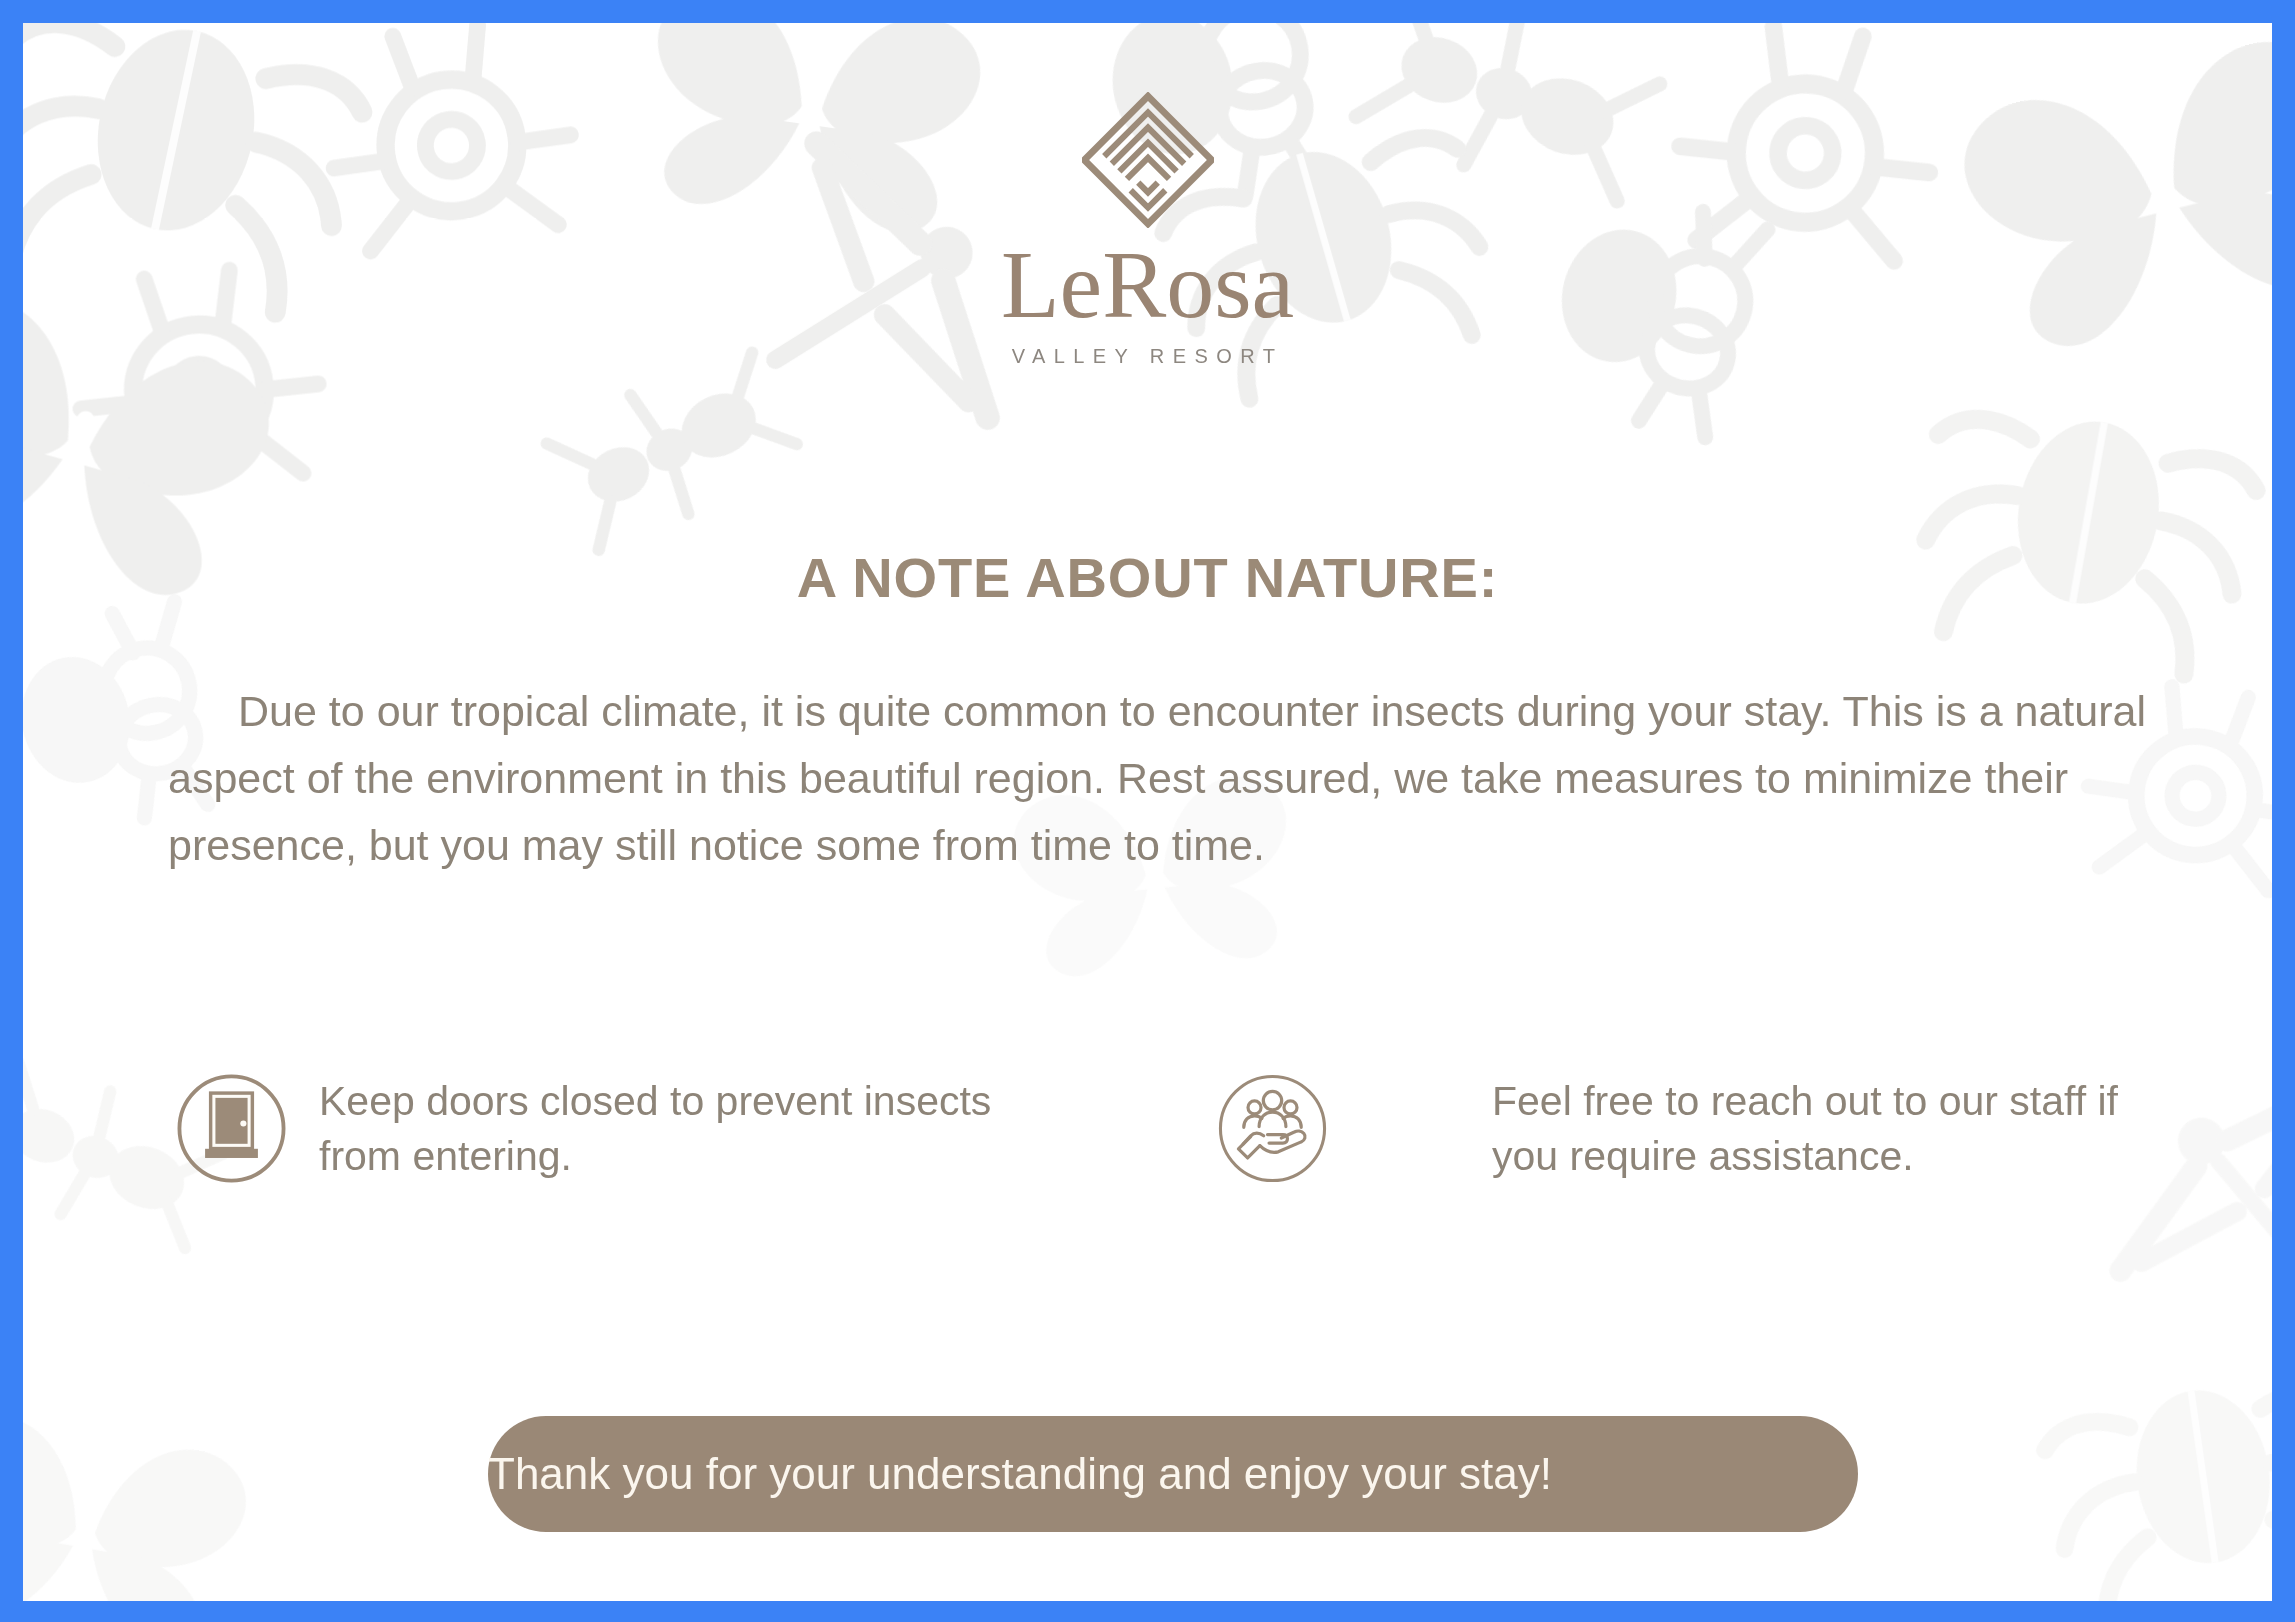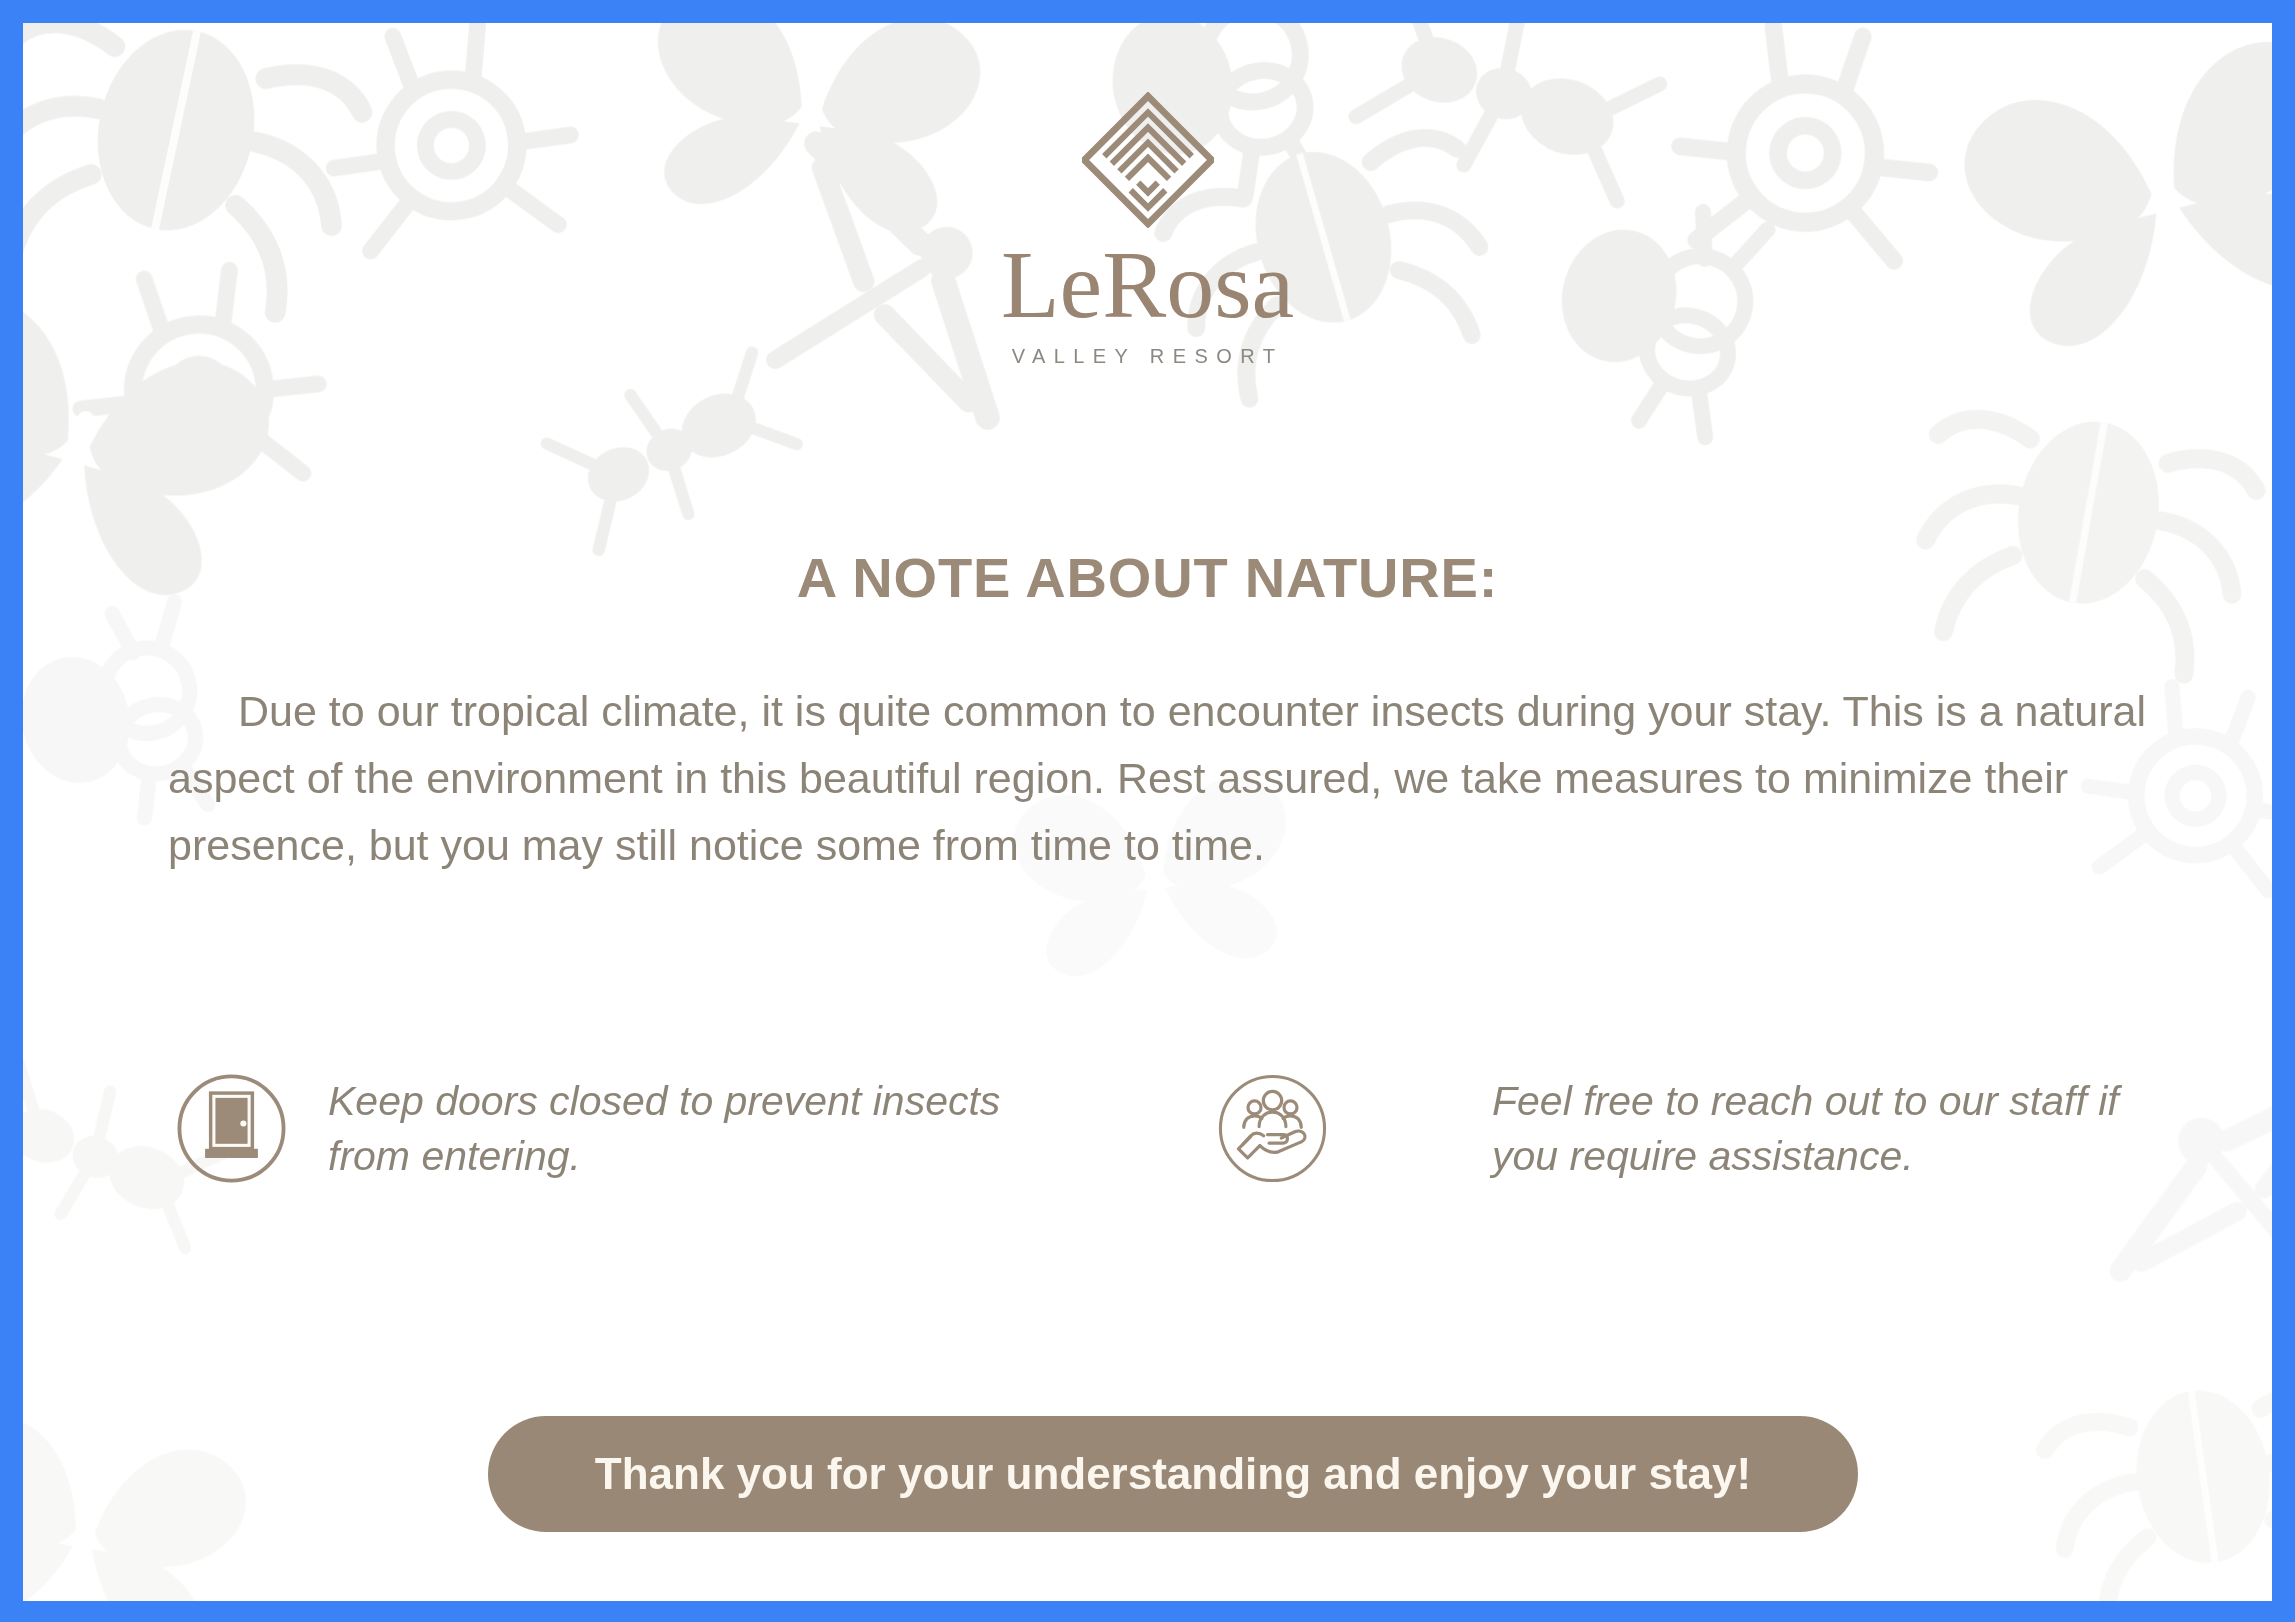--- a/index.html
+++ b/index.html
@@ -109,23 +109,22 @@
     position: absolute;
     top: 1050px;
     left: 153px;
     width: 2005px;
     display: flex;
     gap: 0px;
   }
   .icon-item {
     display: flex;
     align-items: center;
-    gap: 41px;
+    gap: 32px;
     width: 1041px;
-    font-style: italic;
   }
   .icon-item.second { width: 964px; justify-content: space-between; }
   .icon-circle { flex: 0 0 auto; }
   .icon-text {
     font-size: 41px;
     line-height: 1.33;
     color: #8d8478;
     max-width: 689px;
   }
 
@@ -133,24 +132,24 @@
   .footer-pill {
     position: absolute;
     left: 465px;
     top: 1393px;
     width: 1370px;
     height: 116px;
     background: #9a8876;
     border-radius: 764px;
     display: flex;
     align-items: center;
-    justify-content: center;
+    justify-content: flex-start;
     color: #fbf6ee;
     font-size: 44px;
-    font-weight: 700;
+    font-weight: 400;
   }
 </style>
 </head>
 <body>
 
 <div class="frame">
   <div class="card">
 
     <div class="watermark-layer">
       <svg viewBox="0 0 2940 2062" preserveAspectRatio="none" xmlns="http://www.w3.org/2000/svg">

